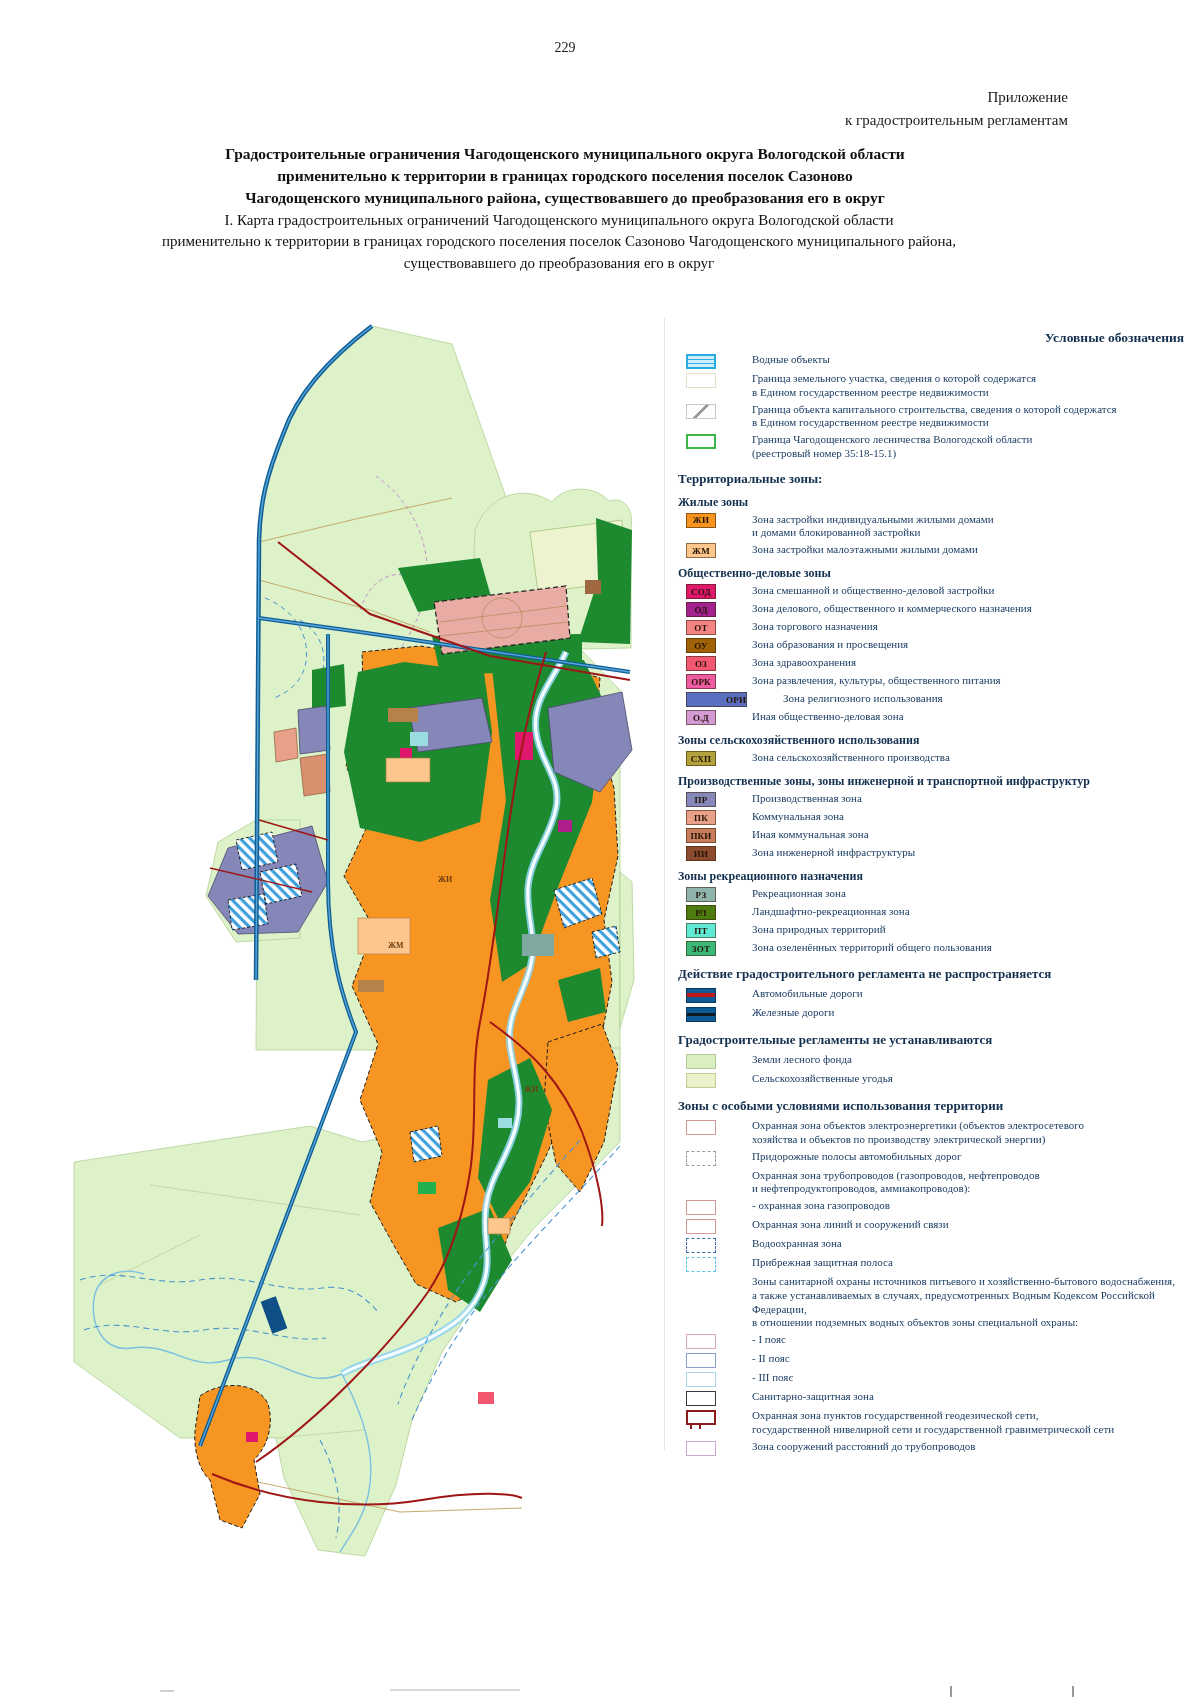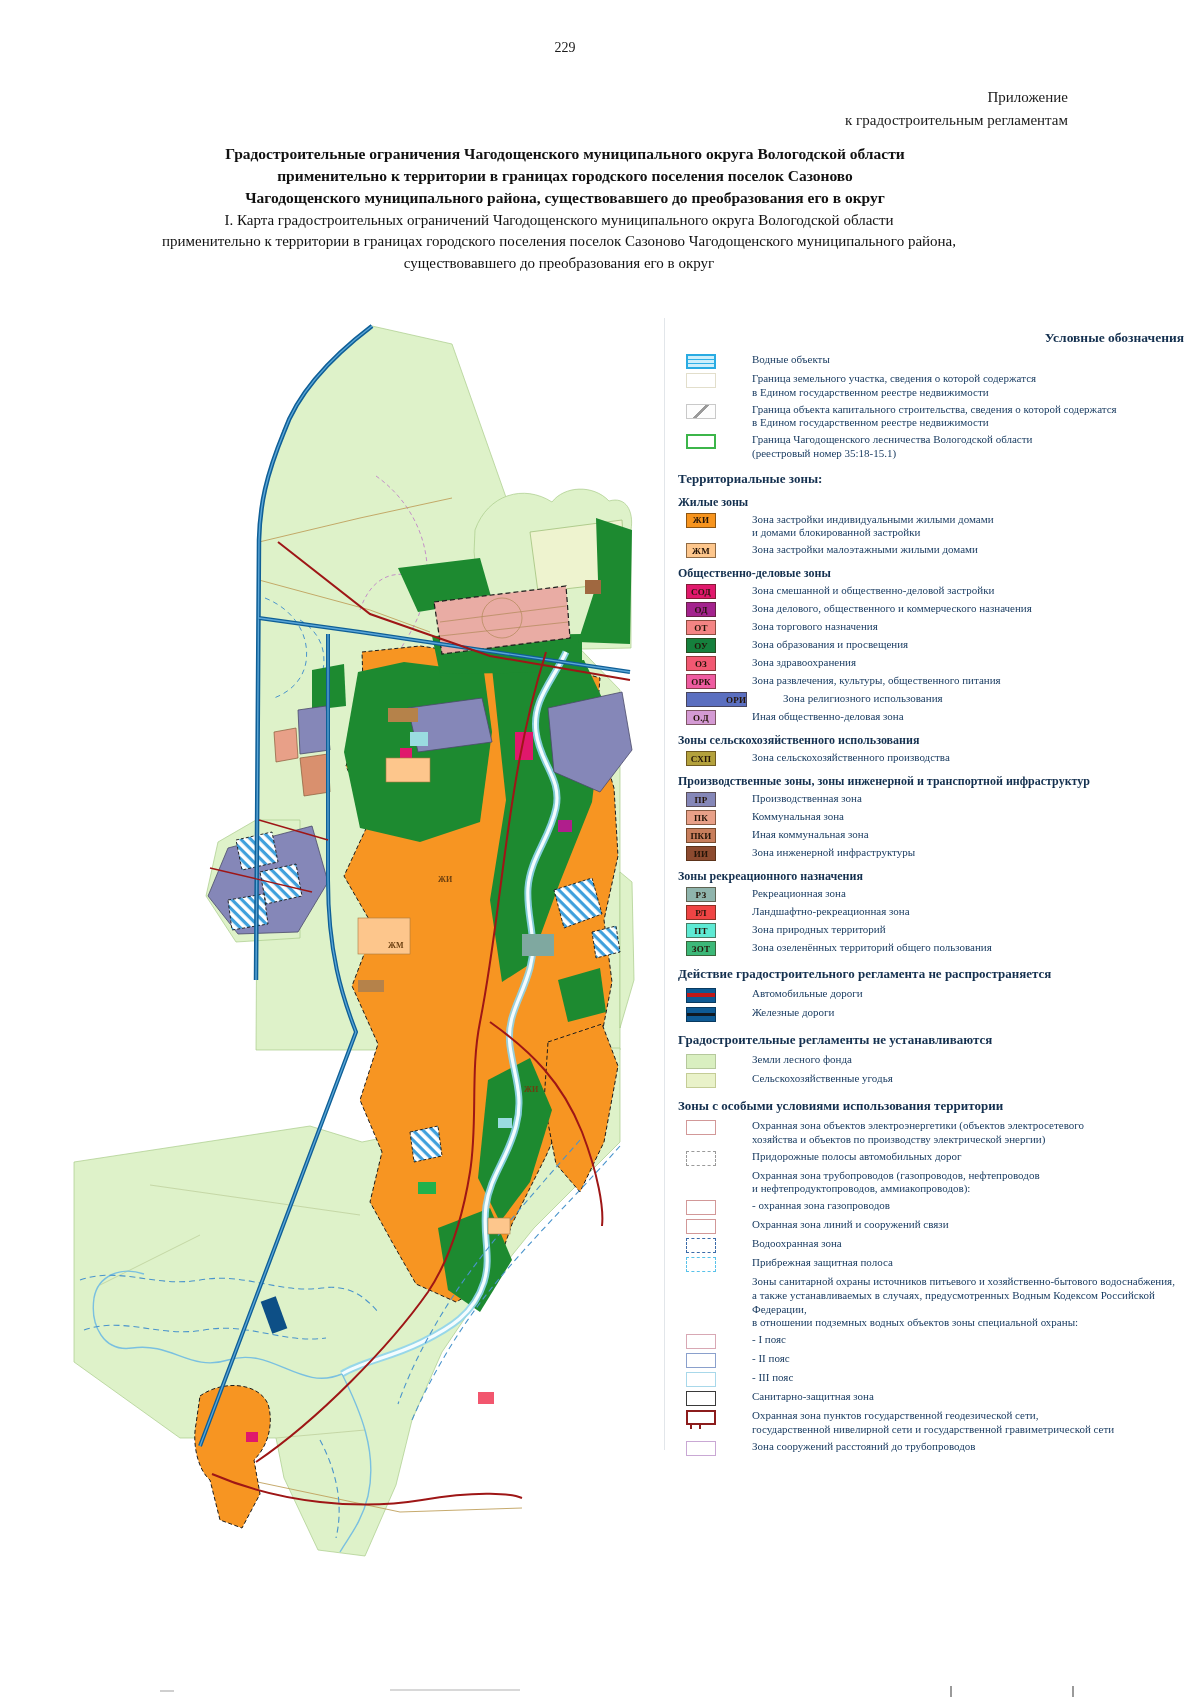--- a/index.html
+++ b/index.html
@@ -265,21 +265,21 @@
     </div>
     <div class="l-row">
       <span class="zb" style="background-color: rgb(163, 35, 142);">ОД</span>
       <span class="l-txt">Зона делового, общественного и коммерческого назначения</span>
     </div>
     <div class="l-row">
       <span class="zb" style="background-color: rgb(244, 132, 132);">ОТ</span>
       <span class="l-txt">Зона торгового назначения</span>
     </div>
     <div class="l-row">
-      <span class="zb" style="background-color: #15803d;">ОУ</span>
+      <span class="zb" style="background-color: #a16207;">ОУ</span>
       <span class="l-txt">Зона образования и просвещения</span>
     </div>
     <div class="l-row">
       <span class="zb" style="background-color: rgb(242, 88, 114);">ОЗ</span>
       <span class="l-txt">Зона здравоохранения</span>
     </div>
     <div class="l-row">
       <span class="zb" style="background-color: rgb(239, 91, 161);">ОРК</span>
       <span class="l-txt">Зона развлечения, культуры, общественного питания</span>
     </div>
@@ -315,21 +315,21 @@
       <span class="zb" style="background-color: rgb(140, 74, 47);">ИИ</span>
       <span class="l-txt">Зона инженерной инфраструктуры</span>
     </div>
 
     <div class="lg-h">Зоны рекреационного назначения</div>
     <div class="l-row">
       <span class="zb" style="background-color: rgb(143, 180, 172);">РЗ</span>
       <span class="l-txt">Рекреационная зона</span>
     </div>
     <div class="l-row">
-      <span class="zb" style="background-color: #ef4444;">РЛ</span>
+      <span class="zb" style="background-color: #4d7c0f;">РЛ</span>
       <span class="l-txt">Ландшафтно-рекреационная зона</span>
     </div>
     <div class="l-row">
       <span class="zb" style="background-color: #5eead4;">ПТ</span>
       <span class="l-txt">Зона природных территорий</span>
     </div>
     <div class="l-row">
       <span class="zb" style="background-color: rgb(60, 184, 120);">ЗОТ</span>
       <span class="l-txt">Зона озеленённых территорий общего пользования</span>
     </div>

